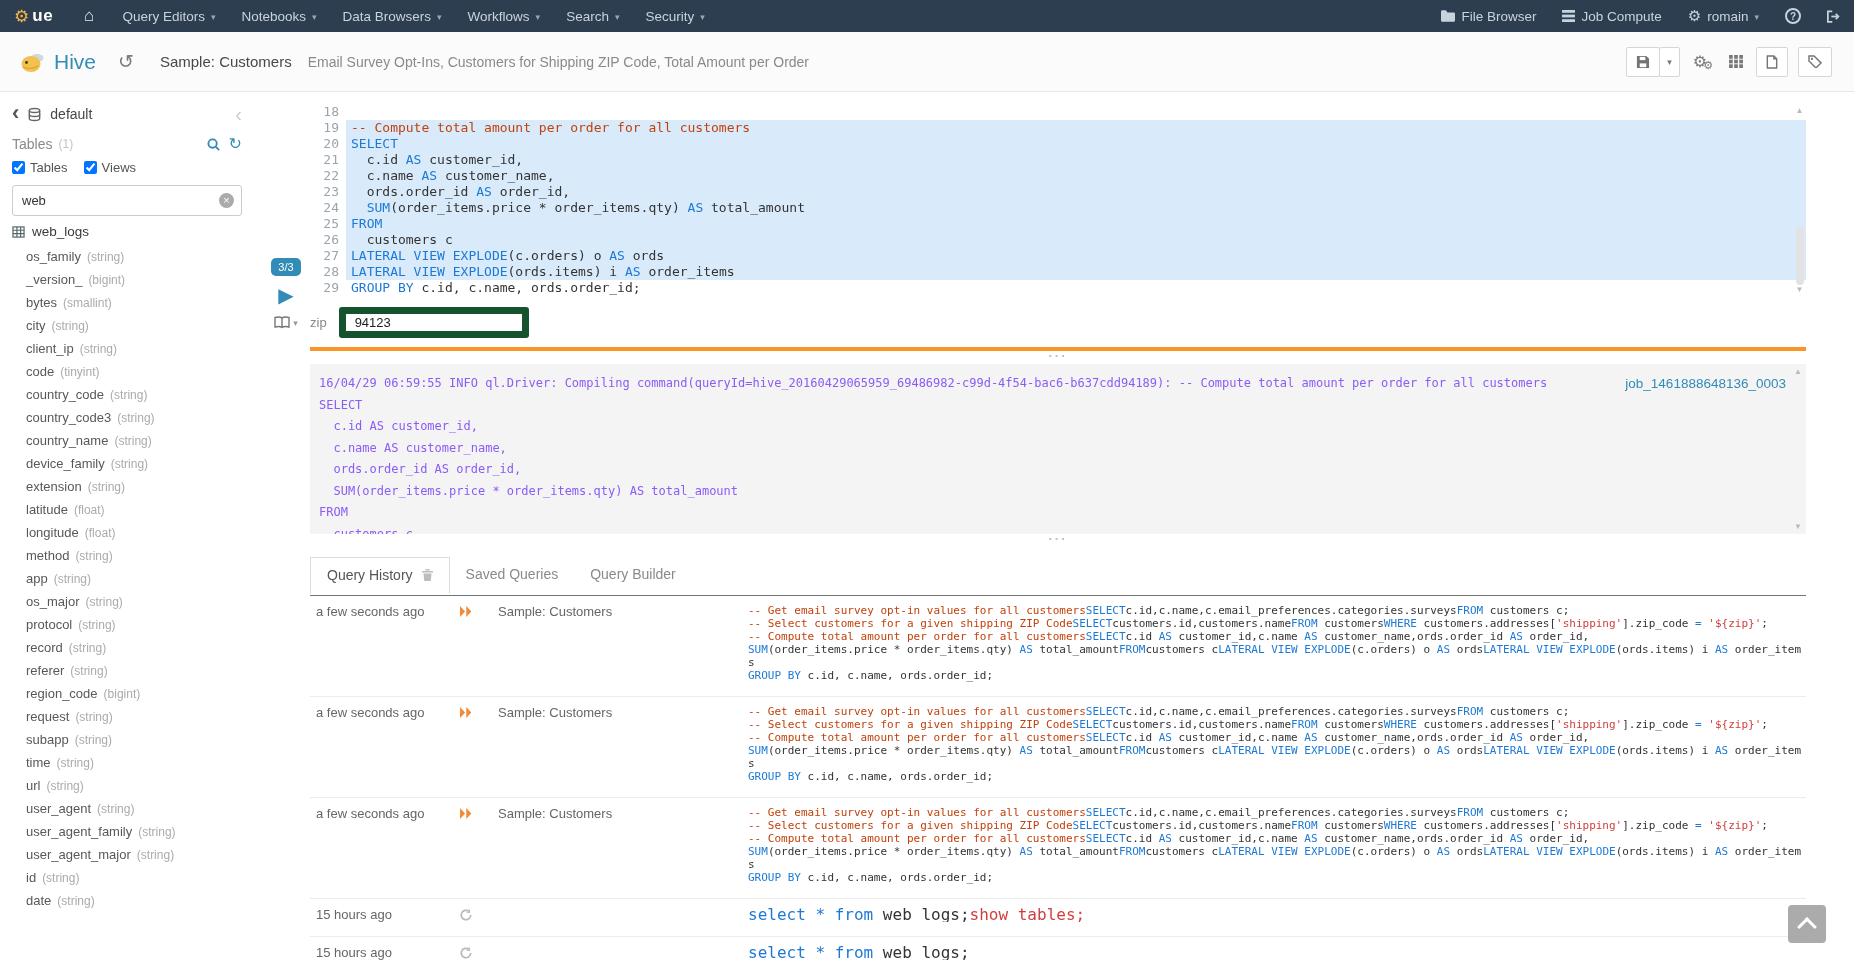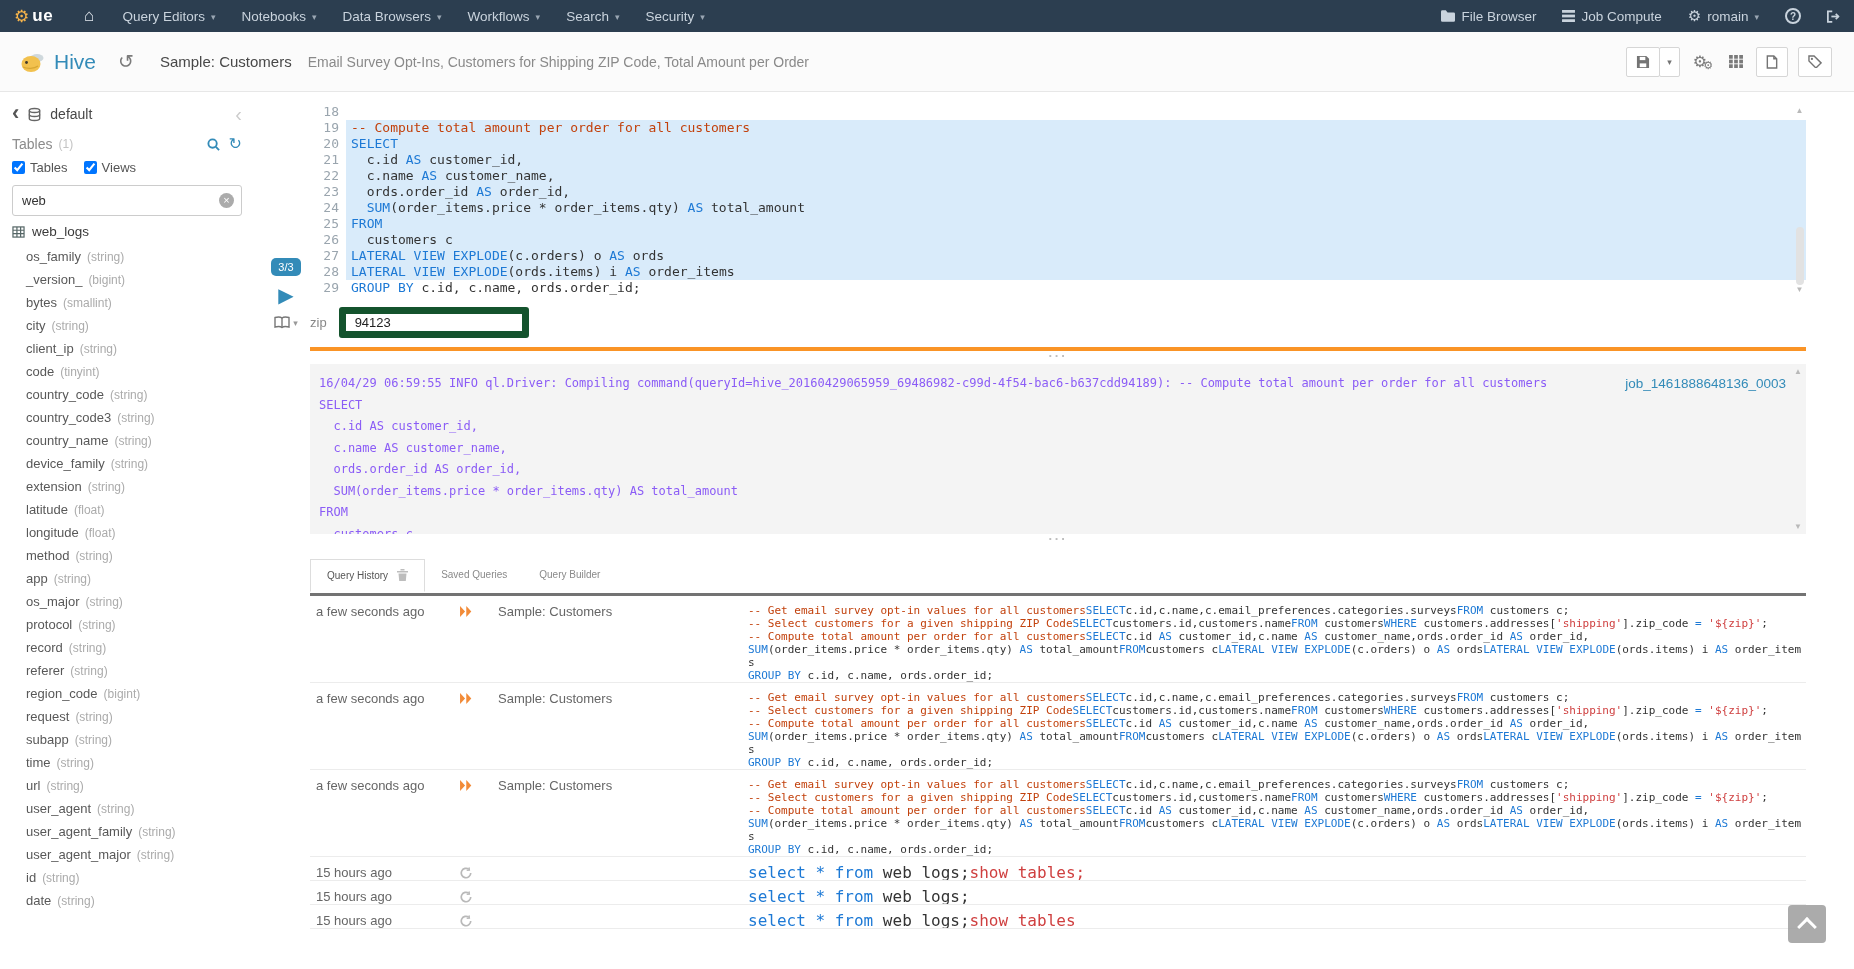--- a/index.html
+++ b/index.html
@@ -81,27 +81,27 @@
 .var-input{width:190px;height:31px;border:7px solid #14532d;border-radius:3px;padding:0 9px;font-size:13px;color:#222;font-family:"Liberation Sans",sans-serif}
 
 .progress-bar{height:4px;background:#fa9426;margin:9px 0 0 56px}
 .grip{margin-left:56px;text-align:center;color:#bdbdbd;font-weight:bold;letter-spacing:2px;font-size:13px;height:11px;line-height:9px}
 
 .logpanel{margin:2px 0 0 56px;background:#f4f4f4;height:170px;position:relative;padding:9px 30px 0 9px;overflow:hidden}
 .log-line{font-family:"DejaVu Sans Mono",monospace;font-size:12px;line-height:21.5px;color:#8b5cf6;white-space:pre;overflow:hidden}
 .job-link{position:absolute;right:20px;top:12px;color:#338bb8;font-size:13.5px;text-decoration:none}
 .log-scrollbar{position:absolute;right:2px;top:0;bottom:0;width:12px;display:flex;flex-direction:column;justify-content:space-between;align-items:center;color:#b9b9b9;font-size:8px;padding:3px 0}
 
-.tabs{margin:12px 0 0 56px;display:flex;align-items:center;border-bottom:3px solid #737373;height:39px;font-size:10px}
+.tabs{margin:12px 0 0 56px;display:flex;align-items:flex-start;border-bottom:1px solid #737373;height:39px;font-size:14px}
 .tab{padding:9px 16px 10px;color:#8a8a8a}
 .tab.active{background:#fff;border:1px solid #ddd;border-bottom:1px solid #fff;margin-bottom:-1px;color:#555;display:flex;align-items:center;gap:9px}
 .tab-ic{color:#bdbdbd;display:flex;align-items:center}
 
 .hist-table{margin-left:56px}
-.hist-row{display:flex;align-items:flex-start;border-bottom:1px solid #ececec;padding:8px 0 0}
+.hist-row{display:flex;align-items:flex-start;border-bottom:1px solid #ececec;padding:8px 0 14px}
 .h-time{width:150px;flex:none;color:#666;padding-left:6px;line-height:15px}
 .h-icon{width:38px;flex:none;padding-top:2px}
 .h-name{width:250px;flex:none;color:#666;line-height:15px}
 .h-sql{flex:1;min-width:0;overflow:hidden}
 .hist-line{font-family:"DejaVu Sans Mono",monospace;font-size:11px;line-height:13px;white-space:pre-wrap;word-break:break-all}
 .hist-row.single .hist-line{font-size:16px;line-height:15px}
 
 .tk-c{color:#c2410c}
 .tk-k{color:#1d79d5}
 .tk-p{color:#333}

